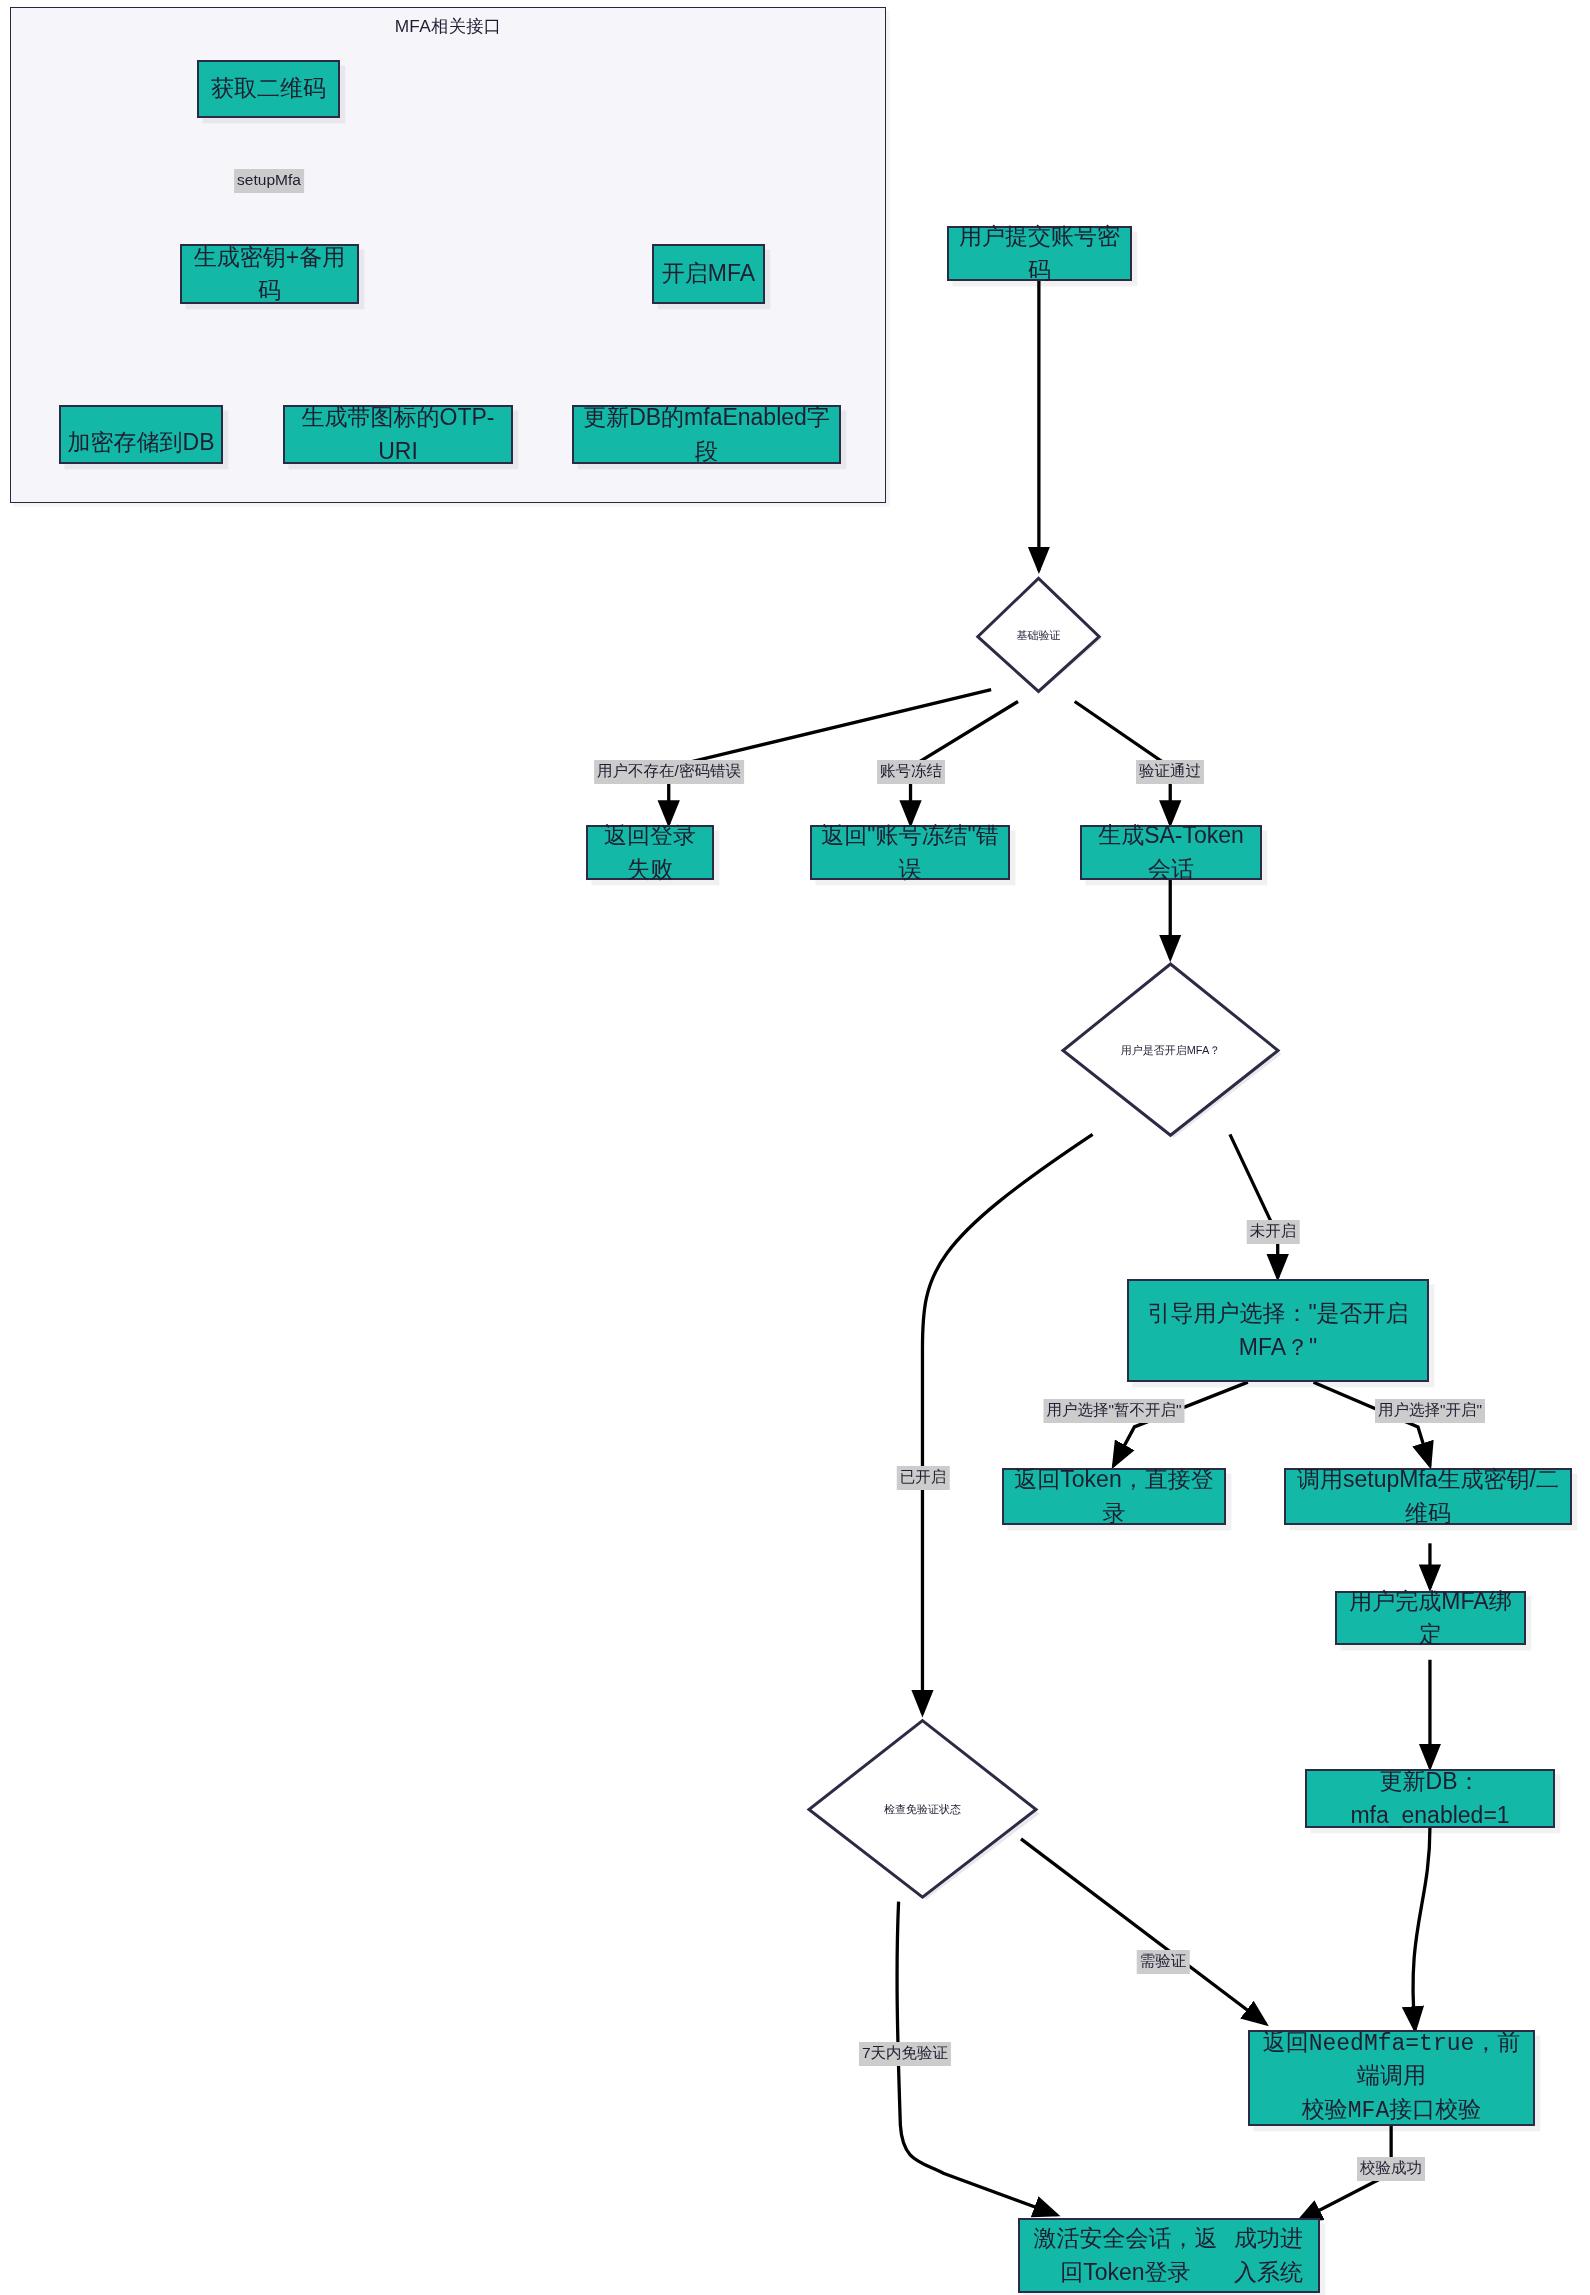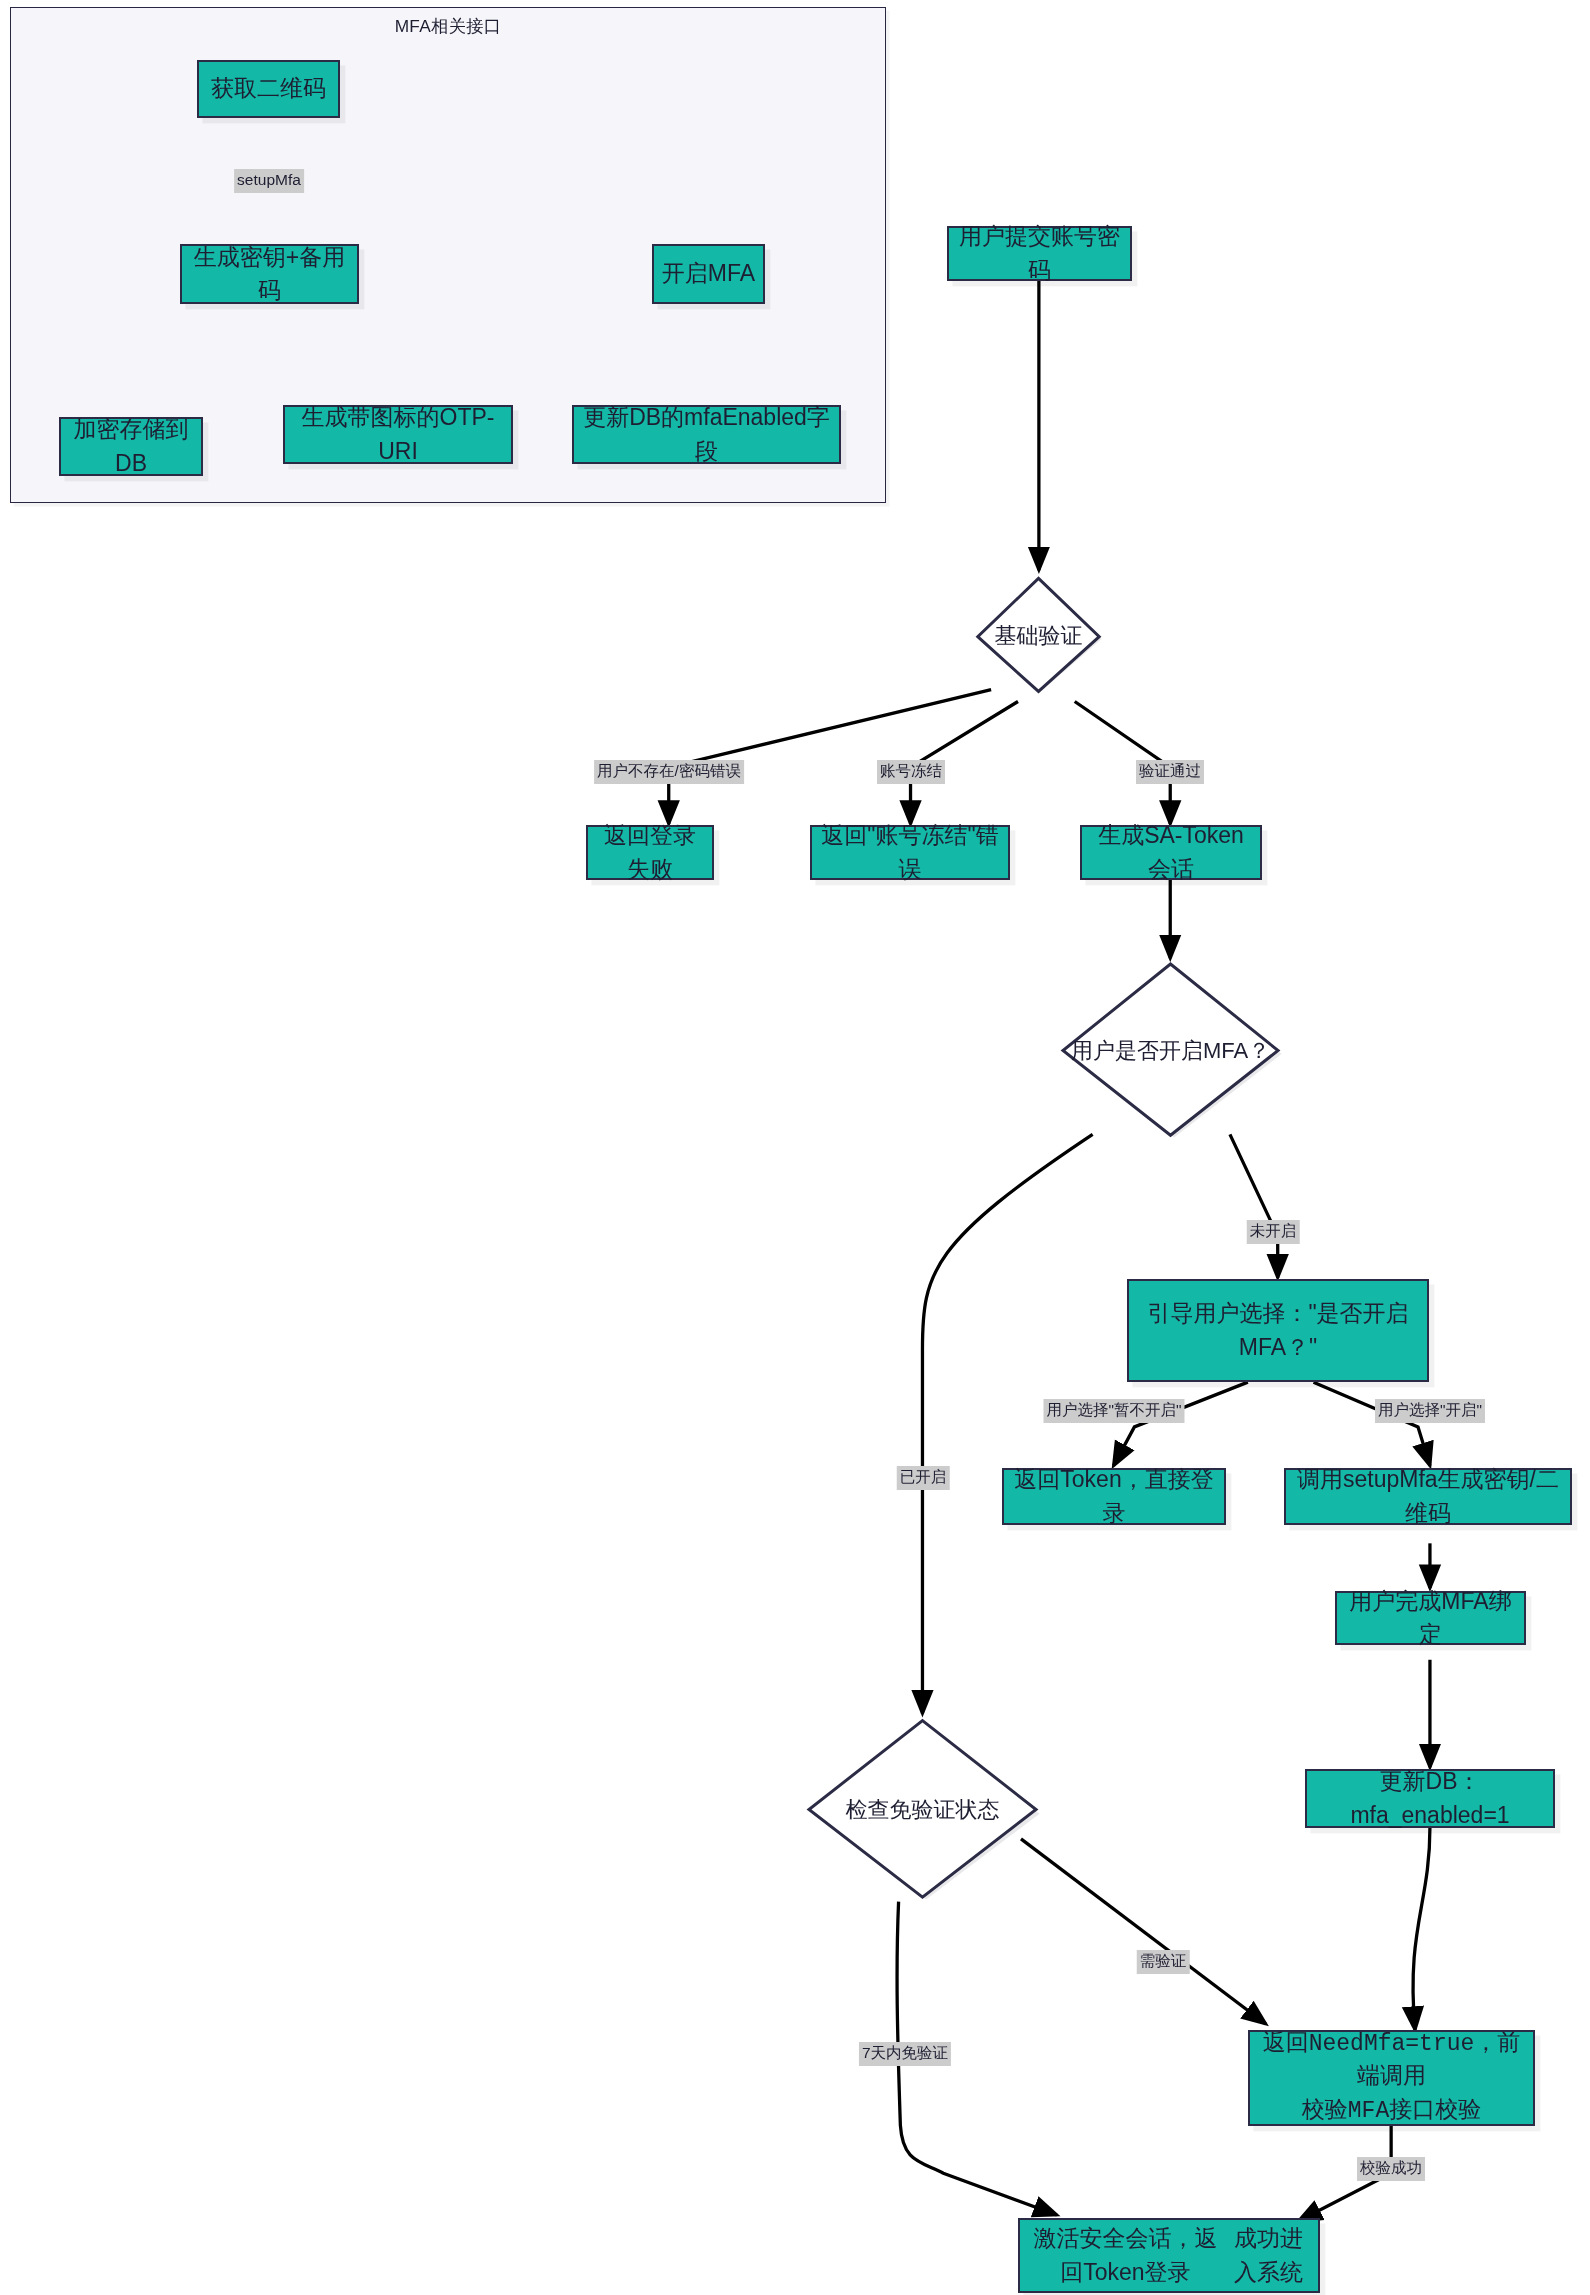--- a/index.html
+++ b/index.html
@@ -68,21 +68,21 @@
     justify-content: center;
   }
   .decision .dshape {
     position: absolute;
     left: 0; top: 0;
     width: 100%; height: 100%;
   }
   .decision .dlabel {
     position: relative;
     z-index: 2;
-    font-size: 22px;
+    font-size: 11px;
     color: #1e1e32;
     text-align: right;
     white-space: nowrap;
   }
 
   
   .edge-label {
     position: absolute;
     background: #cccccc;
     color: #1e1e32;
@@ -157,21 +157,21 @@
     </div>
 
     <div class="edge-label" style="left:269px; top:169px;">
       <span>setupMfa</span>
     </div>
 
     <div class="node" style="left:180px; top:244px; width:179px; height:60px;">
       <span>生成密钥+备用码</span>
     </div>
 
-    <div class="node" style="left:59px; top:417px; width:144px; height:59px;">
+    <div class="node" style="left:59px; top:405px; width:164px; height:59px;align-items:flex-end;">
       <span>加密存储到DB</span>
     </div>
 
     <div class="node" style="left:283px; top:405px; width:230px; height:59px;">
       <span>生成带图标的OTP-URI</span>
     </div>
 
     <div class="node" style="left:652px; top:244px; width:113px; height:60px;">
       <span>开启MFA</span>
     </div>

